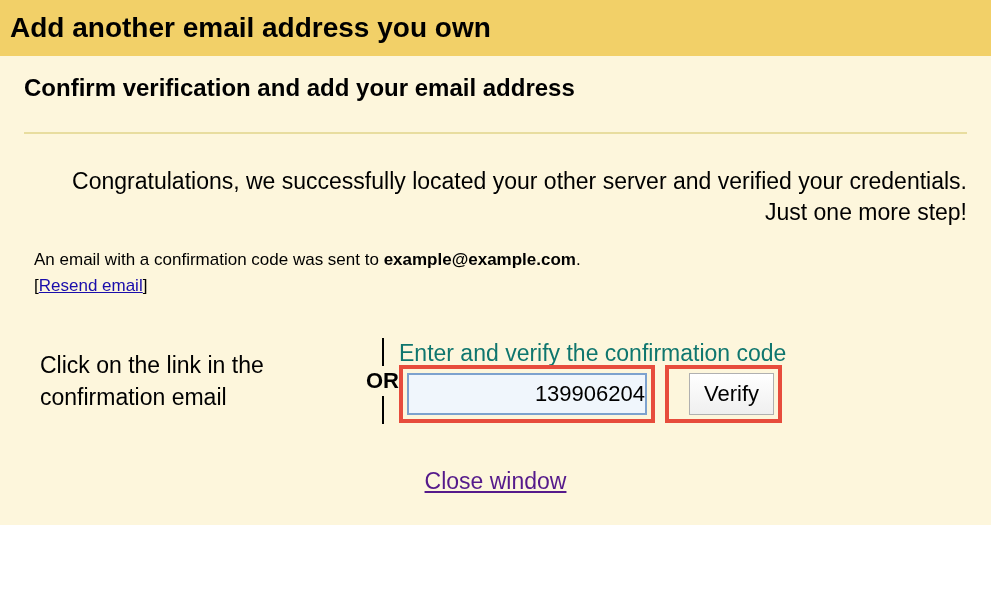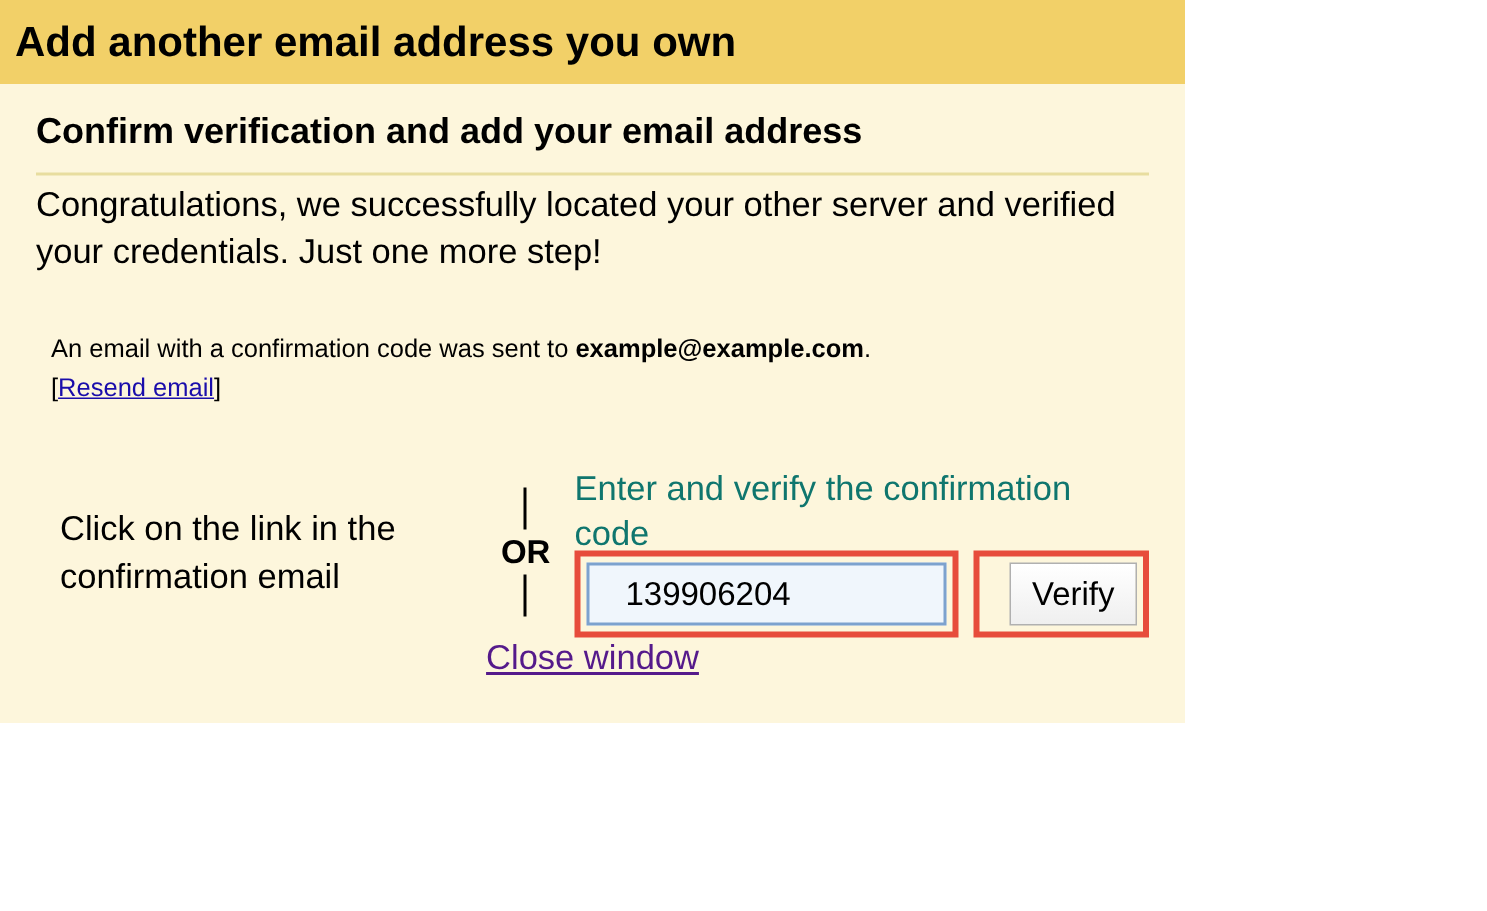--- a/index.html
+++ b/index.html
@@ -7,70 +7,70 @@
       margin: 0;
       padding: 0;
     }
     body {
       font-family: Arial, Helvetica, sans-serif;
       background: #fff;
       width: 991px;
       height: 607px;
     }
     .container {
-      width: 790px;
+      width: 991px;
       background: #fdf6dc;
     }
     .header {
       background: #f2d068;
       padding: 12px 10px;
     }
     .header h1 {
       font-size: 28px;
       font-weight: bold;
       color: #000;
     }
     .content {
       background: #fdf6dc;
       padding: 18px 24px 30px 24px;
     }
     .subtitle {
       font-size: 24px;
       font-weight: bold;
       color: #000;
-      padding-bottom: 13px;
+      padding-bottom: 30px;
       border-bottom: 2px solid #e8dd9f;
-      margin-bottom: 4px;
+      margin-bottom: 32px;
     }
     .congrats {
       font-size: 23px;
       color: #000;
       line-height: 1.35;
-      margin-bottom: 37px;
+      margin-bottom: 19px;
+      text-align: right;
     }
     .instructions {
       font-size: 17px;
       color: #000;
       line-height: 1.5;
       padding-left: 10px;
       margin-bottom: 40px;
     }
     .instructions .bold {
       font-weight: bold;
     }
     .resend-link {
       color: #1a0dab;
       text-decoration: underline;
       cursor: pointer;
     }
     .options-row {
       display: flex;
       align-items: center;
       padding-left: 16px;
-      gap: 16px;
     }
     .option-left {
       font-size: 23px;
       color: #000;
       line-height: 1.4;
       width: 310px;
     }
     .divider {
       display: flex;
       flex-direction: column;
@@ -104,43 +104,45 @@
     }
     .input-wrap {
       border: 4px solid #e74c3c;
       padding: 4px;
       background: #fdf6dc;
     }
     .code-input {
       width: 240px;
       height: 42px;
       font-size: 22px;
-      padding: 4px 24px;
+      padding: 4px 0;
       border: 2px solid #7da2ce;
       background: #f0f6fc;
       color: #000;
       outline: none;
+      text-align: right;
     }
     .btn-wrap {
       border: 4px solid #e74c3c;
       padding: 4px;
       background: #fdf6dc;
     }
     .verify-btn {
       height: 42px;
       padding: 0 14px;
       font-size: 22px;
       background: linear-gradient(#ffffff, #efefef);
       border: 1px solid #b0b0b0;
       cursor: pointer;
       color: #000;
       margin-left: 16px;
     }
     .close-row {
       text-align: center;
+      margin-top: 44px;
     }
     .close-link {
       color: #551a8b;
       font-size: 23px;
       text-decoration: underline;
       cursor: pointer;
     }
   </style>
 </head>
 <body>

